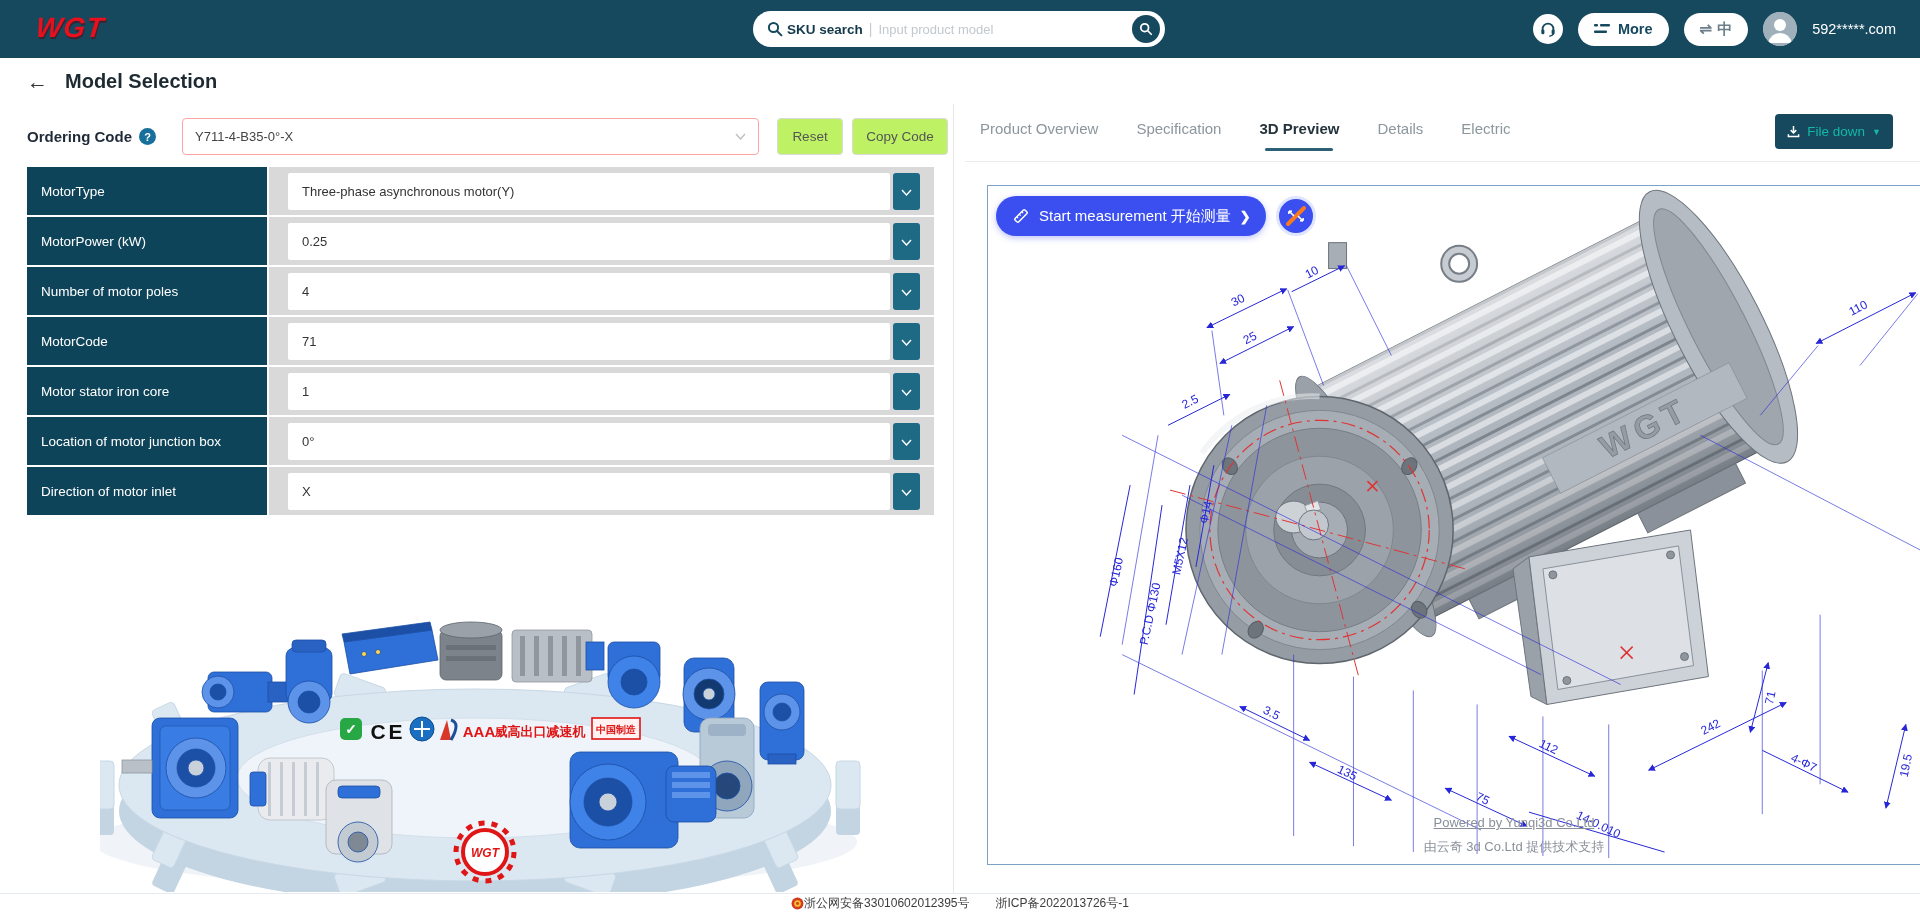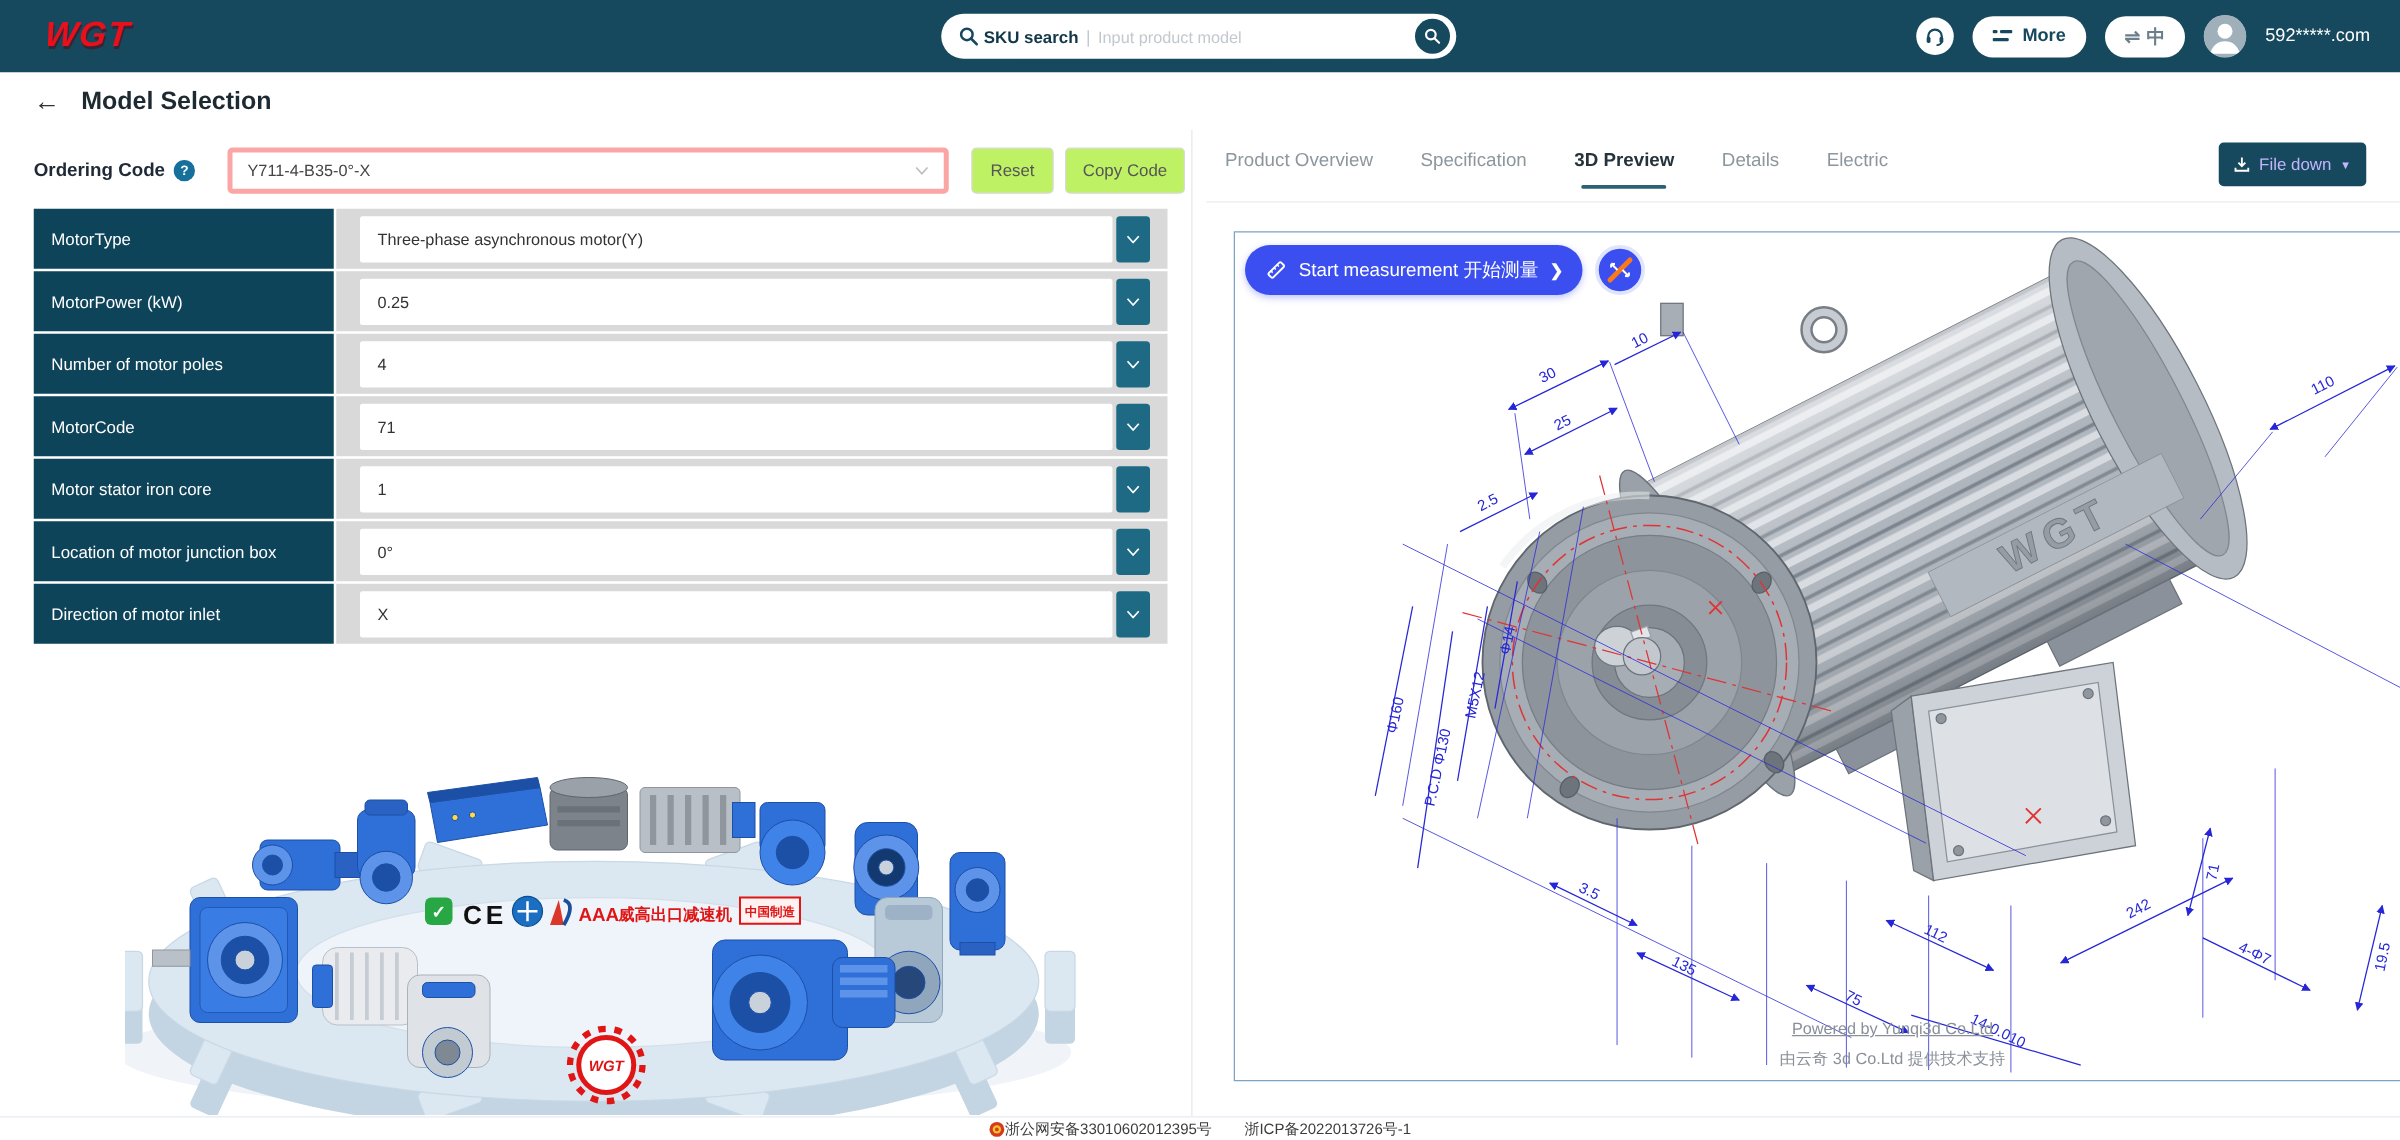--- a/index.html
+++ b/index.html
@@ -38,21 +38,21 @@
   
   .left-panel { position:absolute; top:104px; left:0; width:954px; bottom:19px;
     border-right:1px solid #e7e7ea; background:#fff; }
   .right-panel { position:absolute; top:104px; left:955px; right:0; bottom:19px; background:#fff; }
 
   
   .ordering-row { position:absolute; left:27px; top:14px; display:flex; align-items:center; }
   .ordering-label { font-size:15px; font-weight:bold; color:#1f2937; }
   .help-badge { width:17px; height:17px; border-radius:50%; background:#17709c; color:#fff;
     font-size:11px; font-weight:bold; display:flex; align-items:center; justify-content:center; margin-left:7px; }
-  .select-box { margin-left:26px; width:577px; height:37px; border:4px solid #fca5a5; border-radius:4px;
+  .select-box { margin-left:26px; width:577px; height:37px; border:1px solid #fca5a5; border-radius:4px;
     display:flex; align-items:center; padding:0 12px; font-size:13px; color:#444; background:#fff; cursor:pointer; }
   .select-caret { margin-left:auto; }
   .obtn { height:37px; border:1px solid #d9d9d9; border-radius:4px; background:#bef264; font-size:13.5px;
     color:#555; display:flex; align-items:center; justify-content:center; cursor:pointer; }
   .obtn.reset { width:66px; margin-left:18px; }
   .obtn.copy  { width:96px; margin-left:9px; }
 
   
   .form-table { position:absolute; left:27px; top:63px; width:907px; }
   .frow { display:flex; height:48px; margin-bottom:2px; }
@@ -68,21 +68,21 @@
   .collage { position:absolute; left:100px; top:486px; width:770px; height:302px; }
 
   
   .tabs { position:absolute; top:16px; left:25px; display:flex; gap:38px; font-size:15px; color:#8b969d; }
   .tab { position:relative; padding-bottom:14px; cursor:pointer; white-space:nowrap; }
   .tab.active { color:#25333c; font-weight:bold; }
   .tab.active::after { content:""; position:absolute; left:50%; transform:translateX(-50%);
     bottom:0; width:68px; height:3px; background:#2b6075; border-radius:2px; }
   .tabs-divider { position:absolute; top:57px; left:10px; right:0; height:1px; background:#ebebeb; }
   .filedown-btn { position:absolute; top:10px; right:27px; height:35px; padding:0 12px;
-    background:#16485E; border-radius:4px; color:#c4b5fd; font-size:13.5px; display:flex;
+    background:#16485E; border-radius:4px; color:#14b8a6; font-size:13.5px; display:flex;
     align-items:center; gap:7px; cursor:pointer; }
   .filedown-caret { font-size:9px; }
 
   
   .canvas3d { position:absolute; top:81px; left:32px; width:1054px; height:680px;
     border:1px solid #7ea2c4; background:#fff; }
   .measure-wrap { position:absolute; top:10px; left:8px; display:flex; align-items:center; gap:10px; z-index:5; }
   .measure-btn { height:40px; border-radius:20px; background:#3B4EF0; color:#fff; display:flex;
     align-items:center; gap:9px; padding:0 15px 0 16px; font-size:15px; cursor:pointer;
     box-shadow:0 2px 6px rgba(59,78,240,.35); }

